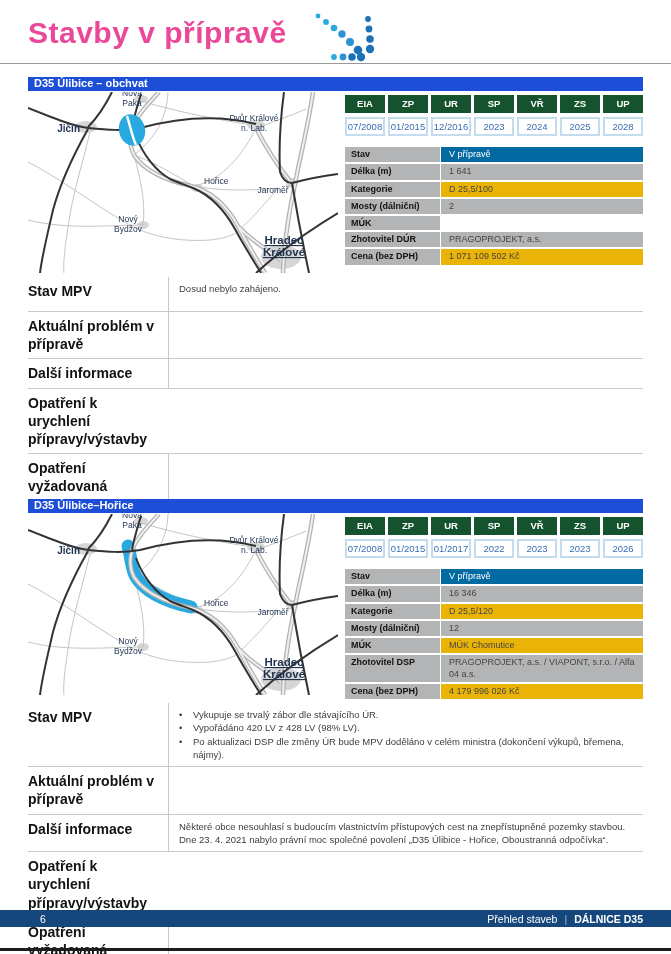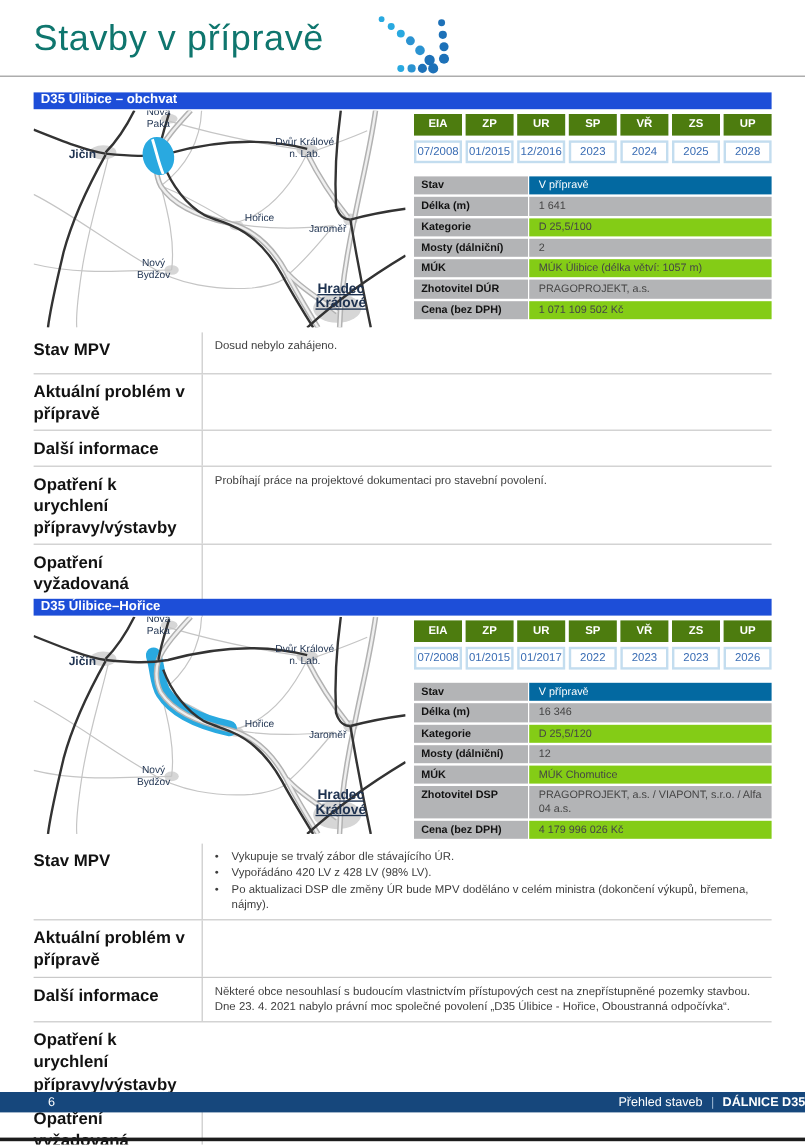--- a/index.html
+++ b/index.html
@@ -1,60 +1,60 @@
 <!DOCTYPE html>
 <html><head>
 <meta charset="utf-8">
 <style>
   html,body{margin:0;padding:0;background:#fff;}
   .page{position:relative;width:671px;height:954px;background:#fff;overflow:hidden;
         font-family:"Liberation Sans",sans-serif;}
-  .masthead h1{position:absolute;left:28px;top:16px;margin:0;font-size:30px;font-weight:normal;
-        color:#0f766e;letter-spacing:0.5px;}
+  .masthead h1{position:absolute;left:28px;top:16px;margin:0;font-size:30px;font-weight:bold;
+        color:#ec4899;letter-spacing:0.5px;}
   .logo{position:absolute;left:312px;top:10px;}
   .title-rule{position:absolute;left:0;top:63px;width:671px;height:1px;background:#999;}
 
   section.project{position:absolute;left:28px;width:615px;}
   .bar{height:14px;background:#1d4ed8;display:flex;}
   .bar-title{color:#fff;font-size:11px;font-weight:bold;padding-left:6px;}
   .cols{display:flex;gap:7px;margin-top:1px;}
   svg.map{flex:0 0 310px;background:#fff;}
   .rightcol{flex:1;padding-top:3px;}
 
   .ms-head,.ms-vals{display:grid;grid-template-columns:repeat(7,1fr);gap:3px;}
-  .ms-h-cell{background:#4d7c0f;color:#fff;font-weight:bold;font-size:9.5px;text-align:center;
+  .ms-h-cell{background:#14532d;color:#fff;font-weight:bold;font-size:9.5px;text-align:center;
         height:18px;line-height:18px;}
   .ms-vals{margin-top:4px;}
   .ms-v-cell{background:#fff;border:2px solid #c3ddef;color:#3a6db4;font-size:9.5px;
         text-align:center;height:15px;line-height:15px;}
 
   .spec{margin-top:11px;display:flex;flex-direction:column;gap:2px;}
   .spec-row{display:grid;grid-template-columns:95px 1fr;gap:1px;}
   .spec-label{background:#b3b4b6;font-weight:bold;font-size:9px;color:#121212;padding:2px 14px 2px 6px;}
   .spec-value{font-size:9px;color:#454545;padding:2px 4px 2px 8px;line-height:1.25;}
   .spec-value.dark{background:#b3b4b6;}
-  .spec-value.light{background:#84cc16;}
+  .spec-value.light{background:#eab308;}
   .spec-value.status{background:#0369a1;color:#fff;}
 
   .details{margin-top:4px;}
   .det-row{display:grid;grid-template-columns:140px 1fr;border-top:1px solid #c9c9c9;}
   .det-row:first-child{border-top:none;}
   .det-label{font-weight:bold;font-size:14px;color:#121212;padding:5px 8px 5px 0;line-height:1.3;}
   .det-content{border-left:1px solid #c9c9c9;padding:5px 0 5px 10px;font-size:9.5px;
         color:#3d3d3d;line-height:1.4;}
   .det-row:nth-child(1) .det-content{min-height:24px;}
   .det-row:nth-child(2) .det-content,.det-row:nth-child(3) .det-content{min-height:11px;}
   .det-row:nth-child(4) .det-content,.det-row:nth-child(5) .det-content{min-height:22px;}
   .bullet{display:flex;}
   .bullet .b{flex:0 0 14px;}
 
   footer.pagefoot{position:absolute;left:0;top:910px;width:671px;height:17px;background:#16477c;
         display:flex;align-items:center;justify-content:space-between;color:#fff;font-size:10.5px;}
   .pageno{padding-left:40px;}
-  .fright{}
+  .fright{padding-right:28px;}
   .fright .sep{color:#9fb8d4;padding:0 7px;font-weight:normal;}
   .fright b{font-weight:bold;}
   .bottom-rule{position:absolute;left:0;top:948px;width:671px;height:3px;background:#1c1c1c;}
 </style>
 </head>
 <body>
 
 <div class="page">
 
   <div class="masthead">
@@ -167,21 +167,20 @@
             <div class="spec-row">
               <div class="spec-label">Kategorie</div>
               <div class="spec-value light">D 25,5/100</div>
             </div>
             <div class="spec-row">
               <div class="spec-label">Mosty (dálniční)</div>
               <div class="spec-value dark">2</div>
             </div>
             <div class="spec-row">
               <div class="spec-label">MÚK</div>
-              <div class="spec-value light">MÚK Úlibice (délka větví: 1057 m)</div>
             </div>
             <div class="spec-row">
               <div class="spec-label">Zhotovitel DÚR</div>
               <div class="spec-value dark">PRAGOPROJEKT, a.s.</div>
             </div>
             <div class="spec-row">
               <div class="spec-label">Cena (bez DPH)</div>
               <div class="spec-value light">1 071 109 502 Kč</div>
             </div>
           </div>
@@ -197,23 +196,20 @@
         <div class="det-row">
           <div class="det-label"><span>Aktuální problém v přípravě</span></div>
           <div class="det-content"></div>
         </div>
         <div class="det-row">
           <div class="det-label"><span>Další informace</span></div>
           <div class="det-content"></div>
         </div>
         <div class="det-row">
           <div class="det-label"><span>Opatření k urychlení</span><br><span>přípravy/výstavby</span></div>
-          <div class="det-content">
-            <div>Probíhají práce na projektové dokumentaci pro stavební povolení.</div>
-          </div>
         </div>
         <div class="det-row">
           <div class="det-label"><span>Opatření vyžadovaná</span><br><span>od ministra/premiéra</span></div>
           <div class="det-content"></div>
         </div>
       </div>
   </section>
 
   <section class="project" style="top:499px">
     <div class="bar">

